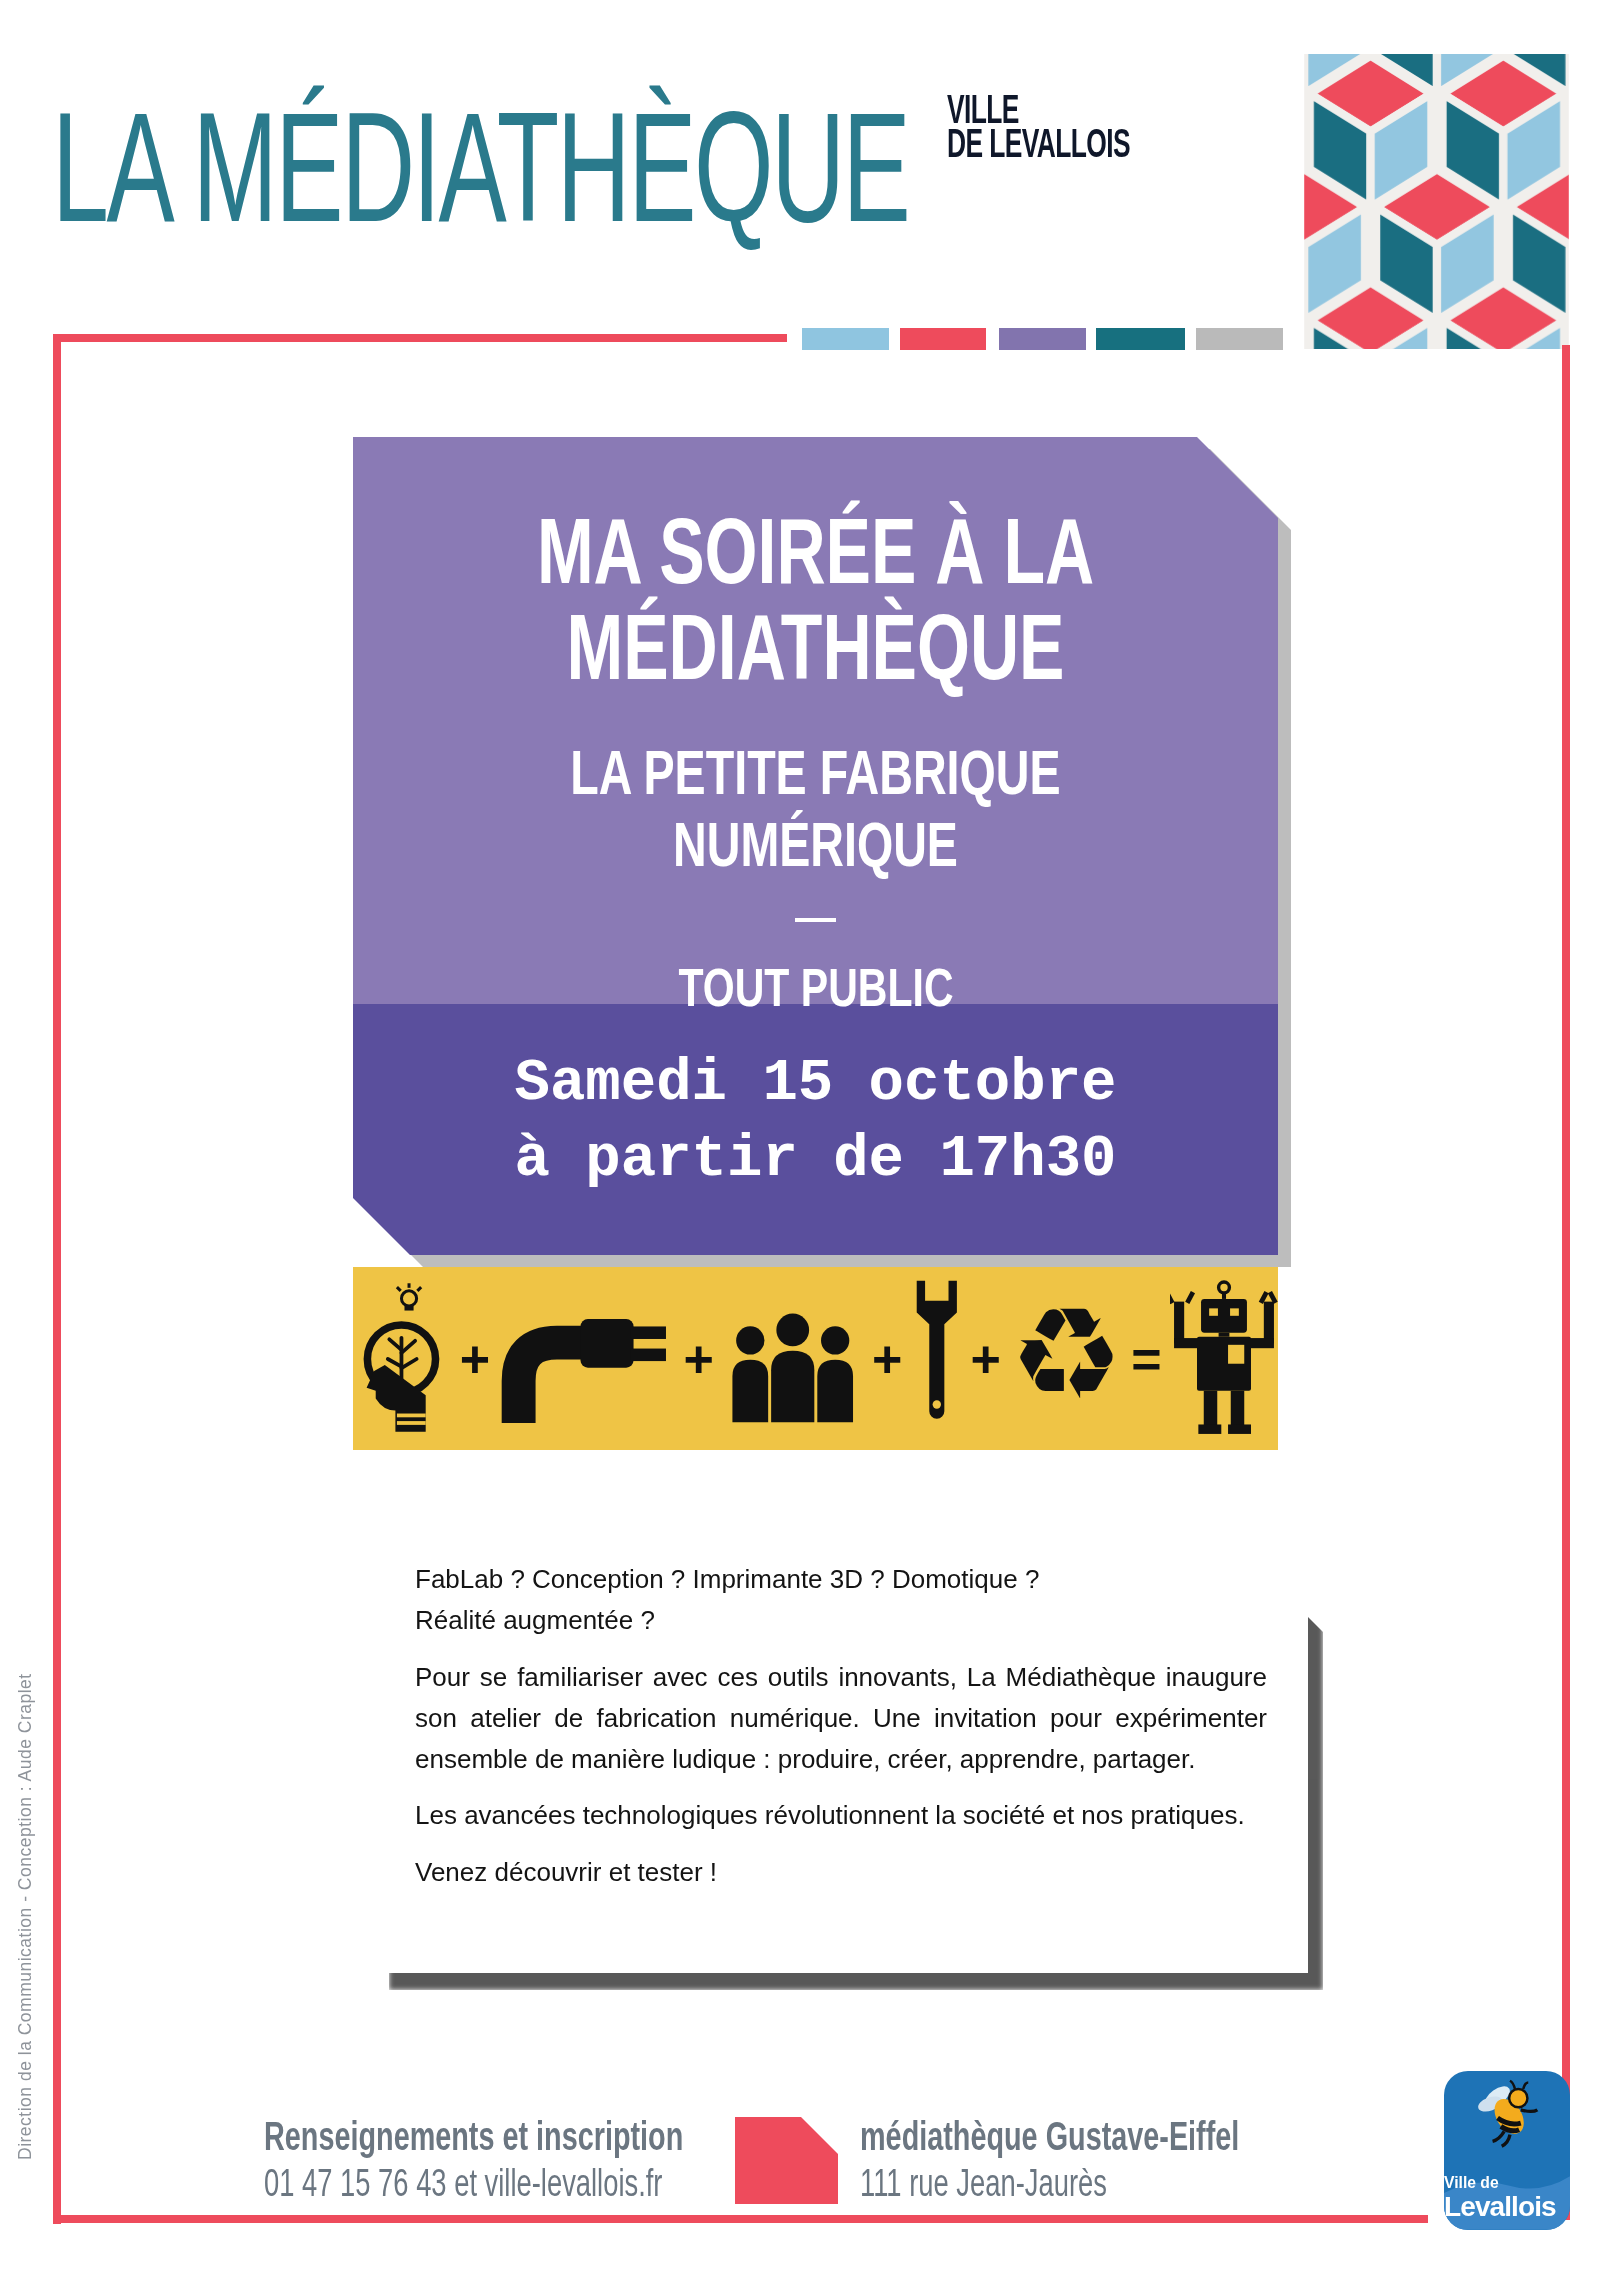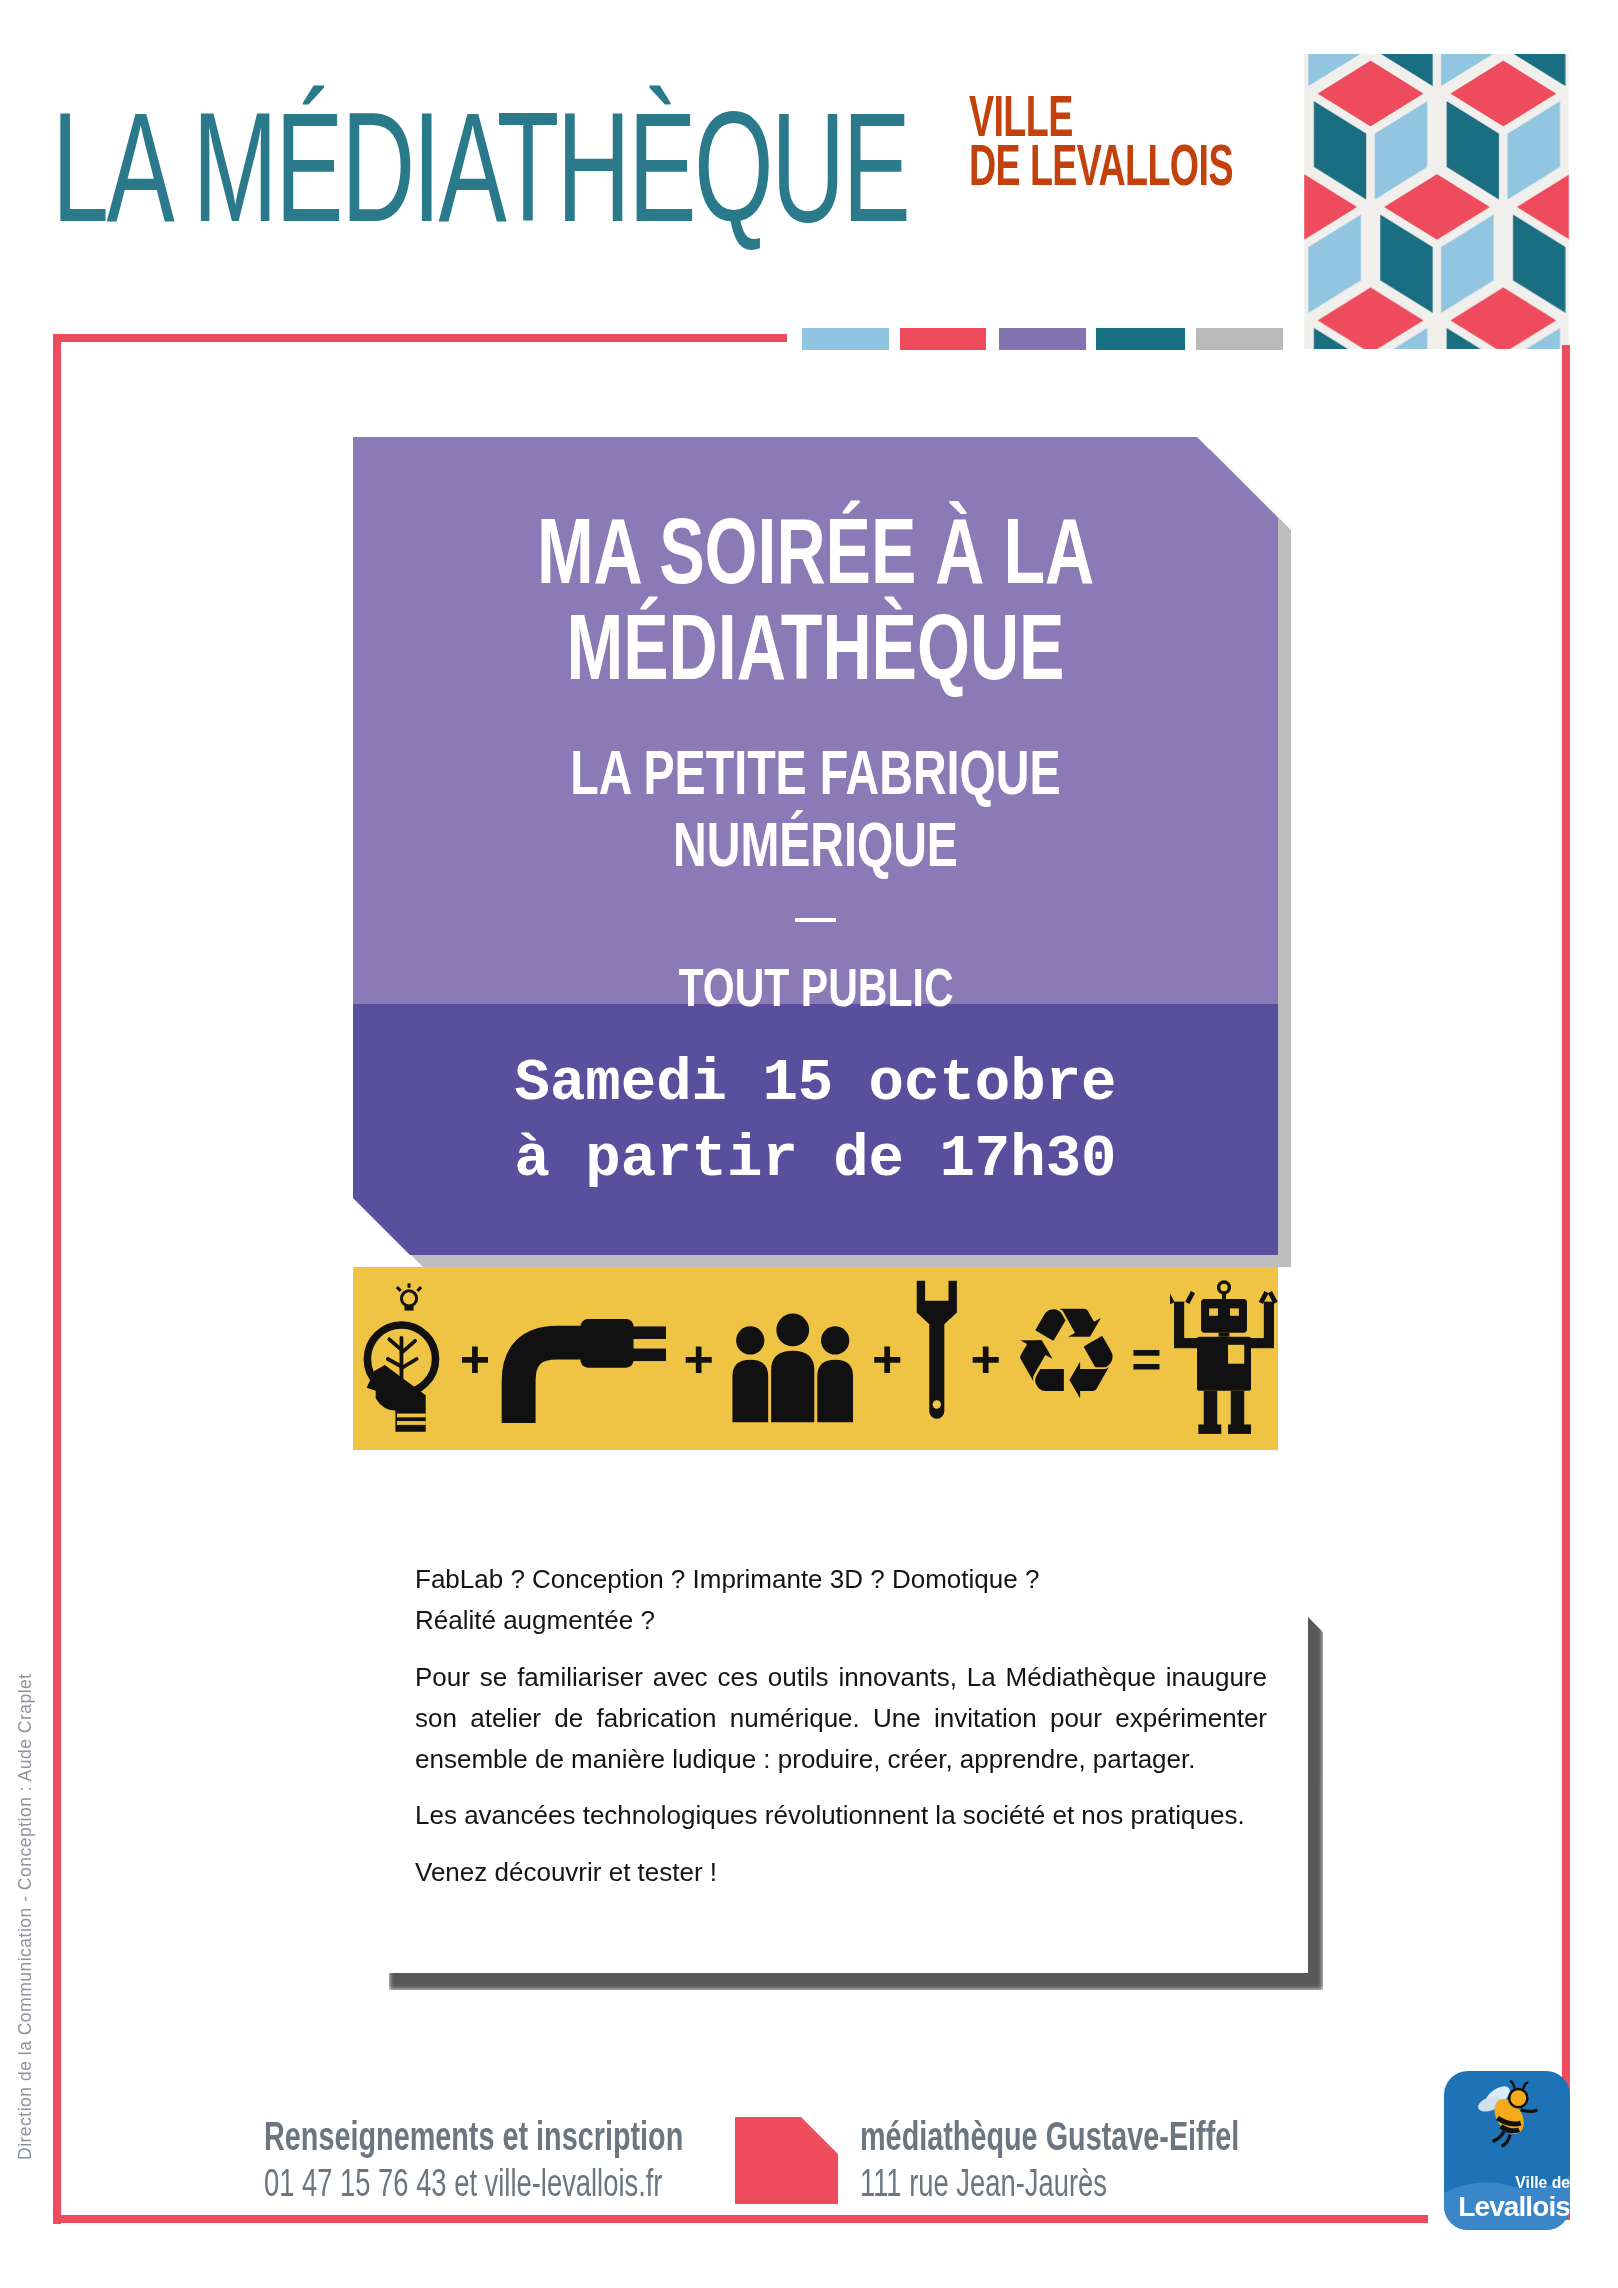--- a/index.html
+++ b/index.html
@@ -3,21 +3,21 @@
 <meta charset="utf-8">
 <style>
   html,body{margin:0;padding:0;background:#ffffff;}
   #poster{position:relative;width:1619px;height:2289px;background:#ffffff;overflow:hidden;
           font-family:"Liberation Sans",sans-serif;}
 
   
   .brand{position:absolute;left:52px;top:90px;color:#2a7a8c;font-size:155px;line-height:1;
          font-weight:500;white-space:nowrap;}
   .brand .cond{display:inline-block;transform:scaleX(.66);transform-origin:0 50%;letter-spacing:-3.7px;}
-  .city{position:absolute;left:969px;top:92px;color:#c2410c;font-size:57px;line-height:.86;
+  .city{position:absolute;left:947px;top:92px;color:#0f172a;font-size:40px;line-height:.86;
         font-weight:600;white-space:nowrap;}
   .city span{display:block;transform:scaleX(.66);transform-origin:0 50%;letter-spacing:-0.9px;}
 
   
   .line{position:absolute;background:#ee4b5c;}
   #frame-top{left:53px;top:334px;width:734px;height:8.3px;}
   #frame-left{left:53px;top:334px;width:8.3px;height:1890px;}
   #frame-right{left:1562px;top:345px;width:8.3px;height:1875px;}
   #frame-bottom{left:53px;top:2215px;width:1375px;height:8.3px;}
 
@@ -74,21 +74,21 @@
   
   #credit{position:absolute;left:14.8px;top:1512px;height:648px;width:24px;
           writing-mode:vertical-rl;transform:rotate(180deg);font-size:17.5px;color:#8e939a;
           letter-spacing:0.5px;}
 
   
   #logo{position:absolute;left:1444px;top:2071px;width:126px;height:159px;background:#1e73b6;
         border-radius:24px;overflow:hidden;}
   #logo svg.bee{position:absolute;left:22px;top:1.8px;}
   #logo svg.wave{position:absolute;left:0;bottom:0;}
-  .logo-txt{position:absolute;left:0;bottom:9.2px;width:100%;text-align:right;color:#fff;line-height:1;}
+  .logo-txt{position:absolute;left:0;bottom:9.2px;width:100%;text-align:left;color:#fff;line-height:1;}
   .logo-l1{font-size:15.7px;font-weight:700;display:block;}
   .logo-l2{font-size:28px;font-weight:700;display:block;margin-top:1.8px;letter-spacing:-0.9px;}
 </style>
 </head>
 <body>
 
 <div id="poster">
 
   <div class="brand">
     <span class="cond">LA MÉDIATHÈQUE</span>

